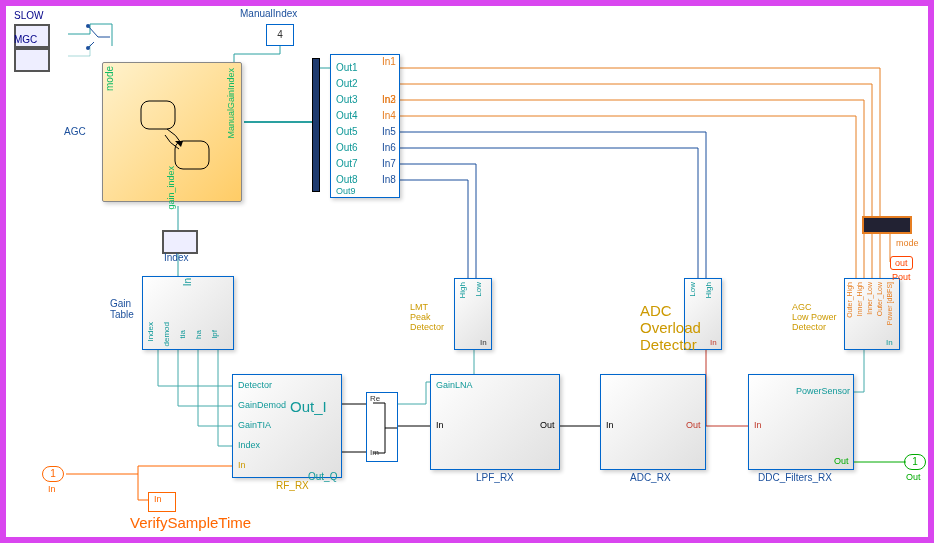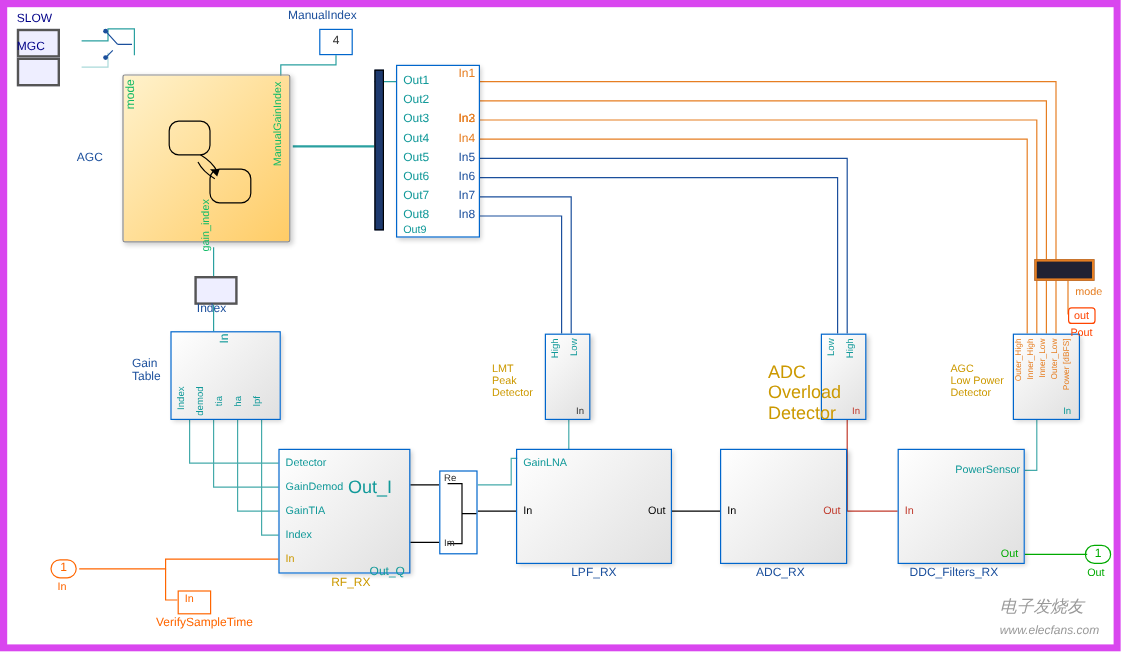--- a/index.html
+++ b/index.html
@@ -213,20 +213,16 @@
 <div class="lbl" style="left:886px;top:266px;color:#f40;font-size:9px">Pout</div>
 
 <div class="block" style="left:898px;top:448px;border:1px solid #0a0;border-radius:8px;width:22px;height:16px;text-align:center;line-height:14px;color:#0a0">1</div>
 <div class="lbl" style="left:900px;top:466px;color:#0a0;font-size:9px">Out</div>
 
 <div class="block" style="left:36px;top:460px;border:1px solid #f60;border-radius:8px;width:22px;height:16px;text-align:center;line-height:14px;color:#f60">1</div>
 <div class="lbl" style="left:42px;top:478px;color:#f60;font-size:9px">In</div>
 
 <div class="block rect" style="left:142px;top:486px;width:28px;height:20px;border-color:#f60"></div>
 <div class="lbl" style="left:148px;top:488px;color:#f60;font-size:9px">In</div>
-<div class="lbl" style="left:124px;top:508px;color:#f60;font-size:10px">VerifySampleTime</div>
-
-<div class="watermark">
-  <span style="font-family:sans-serif">电子发烧友</span><br>
-  <span style="font-size:10px">www.elecfans.com</span>
-</div>
+<div class="lbl" style="left:124px;top:508px;color:#f60;font-size:15px">VerifySampleTime</div>
+
 
 </div>
 
 </body></html>

